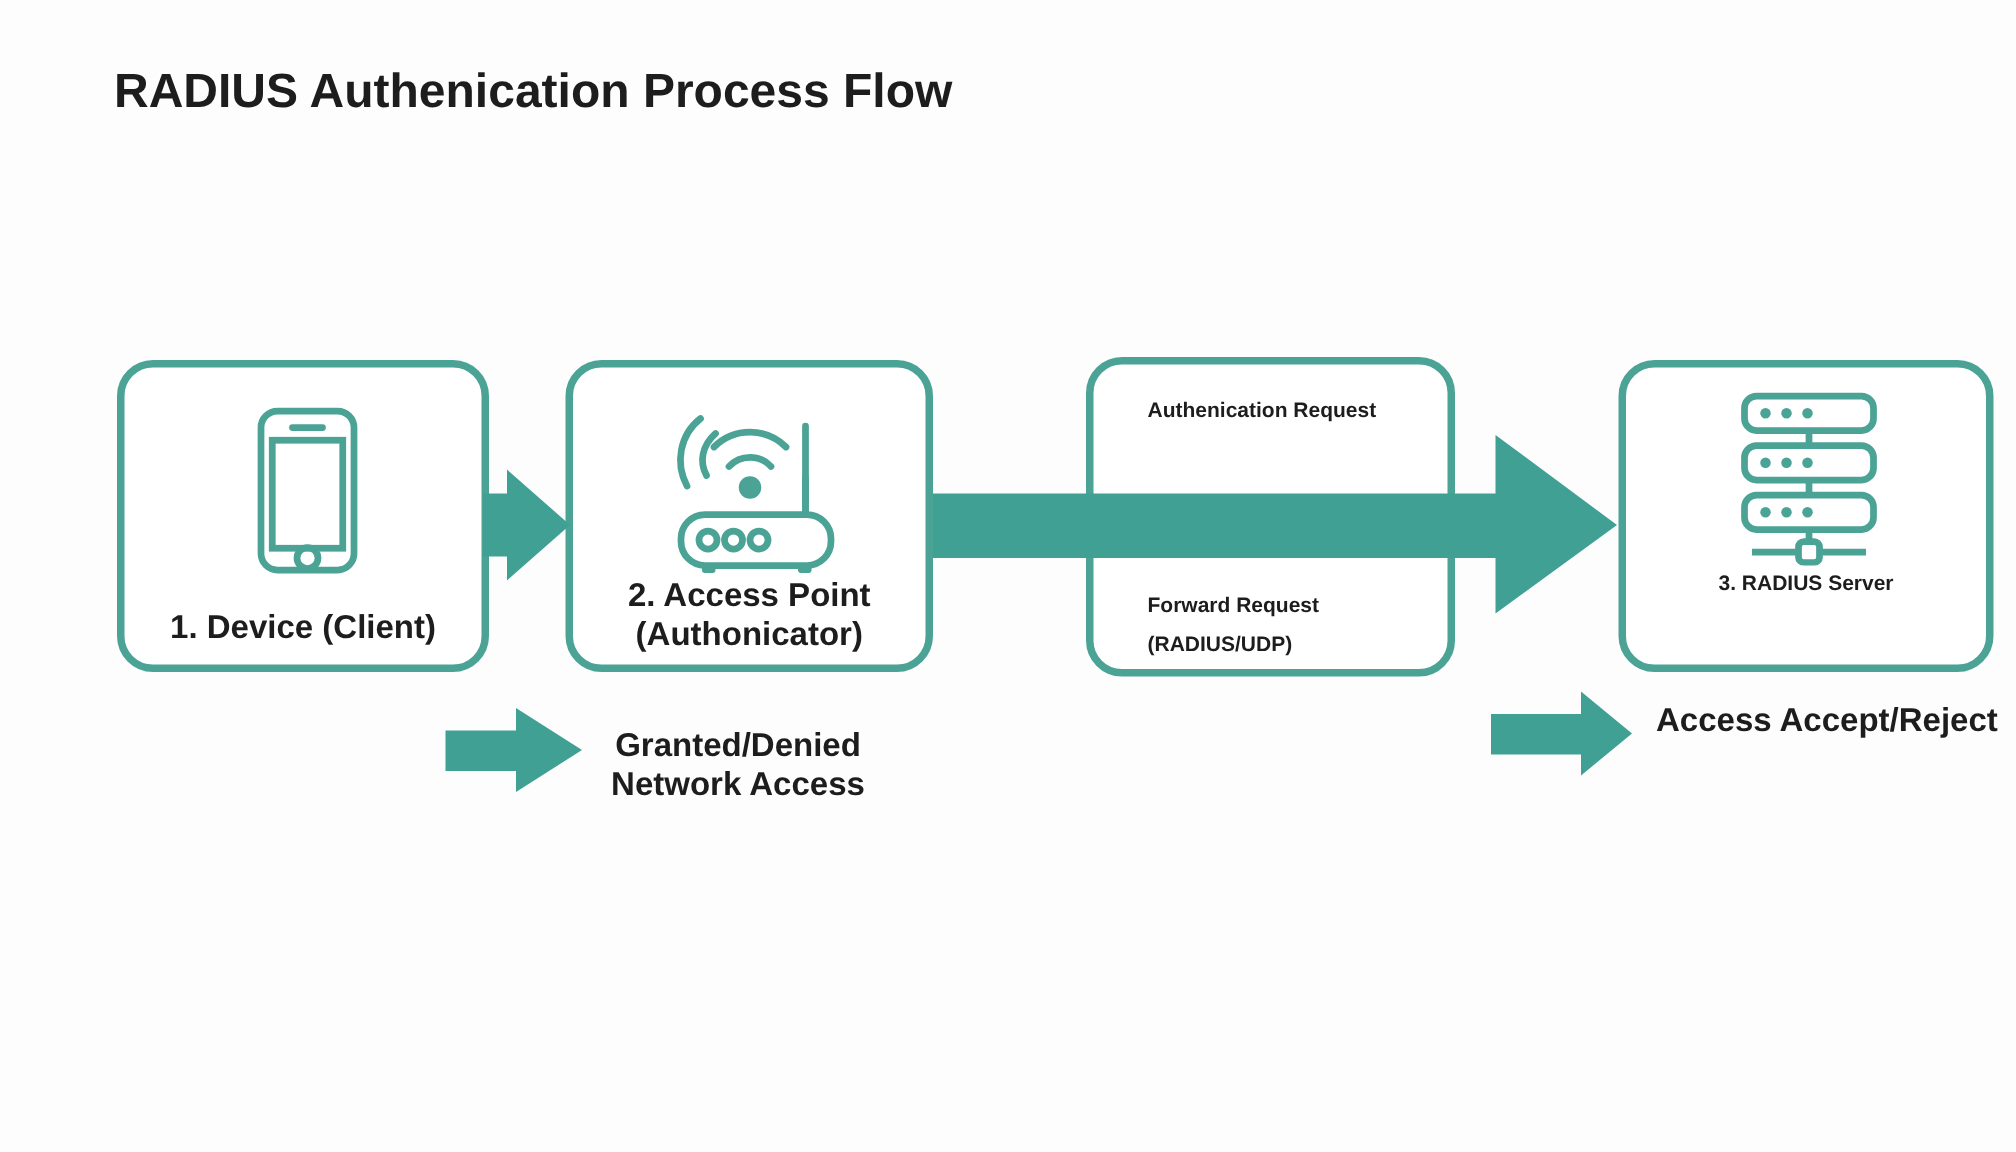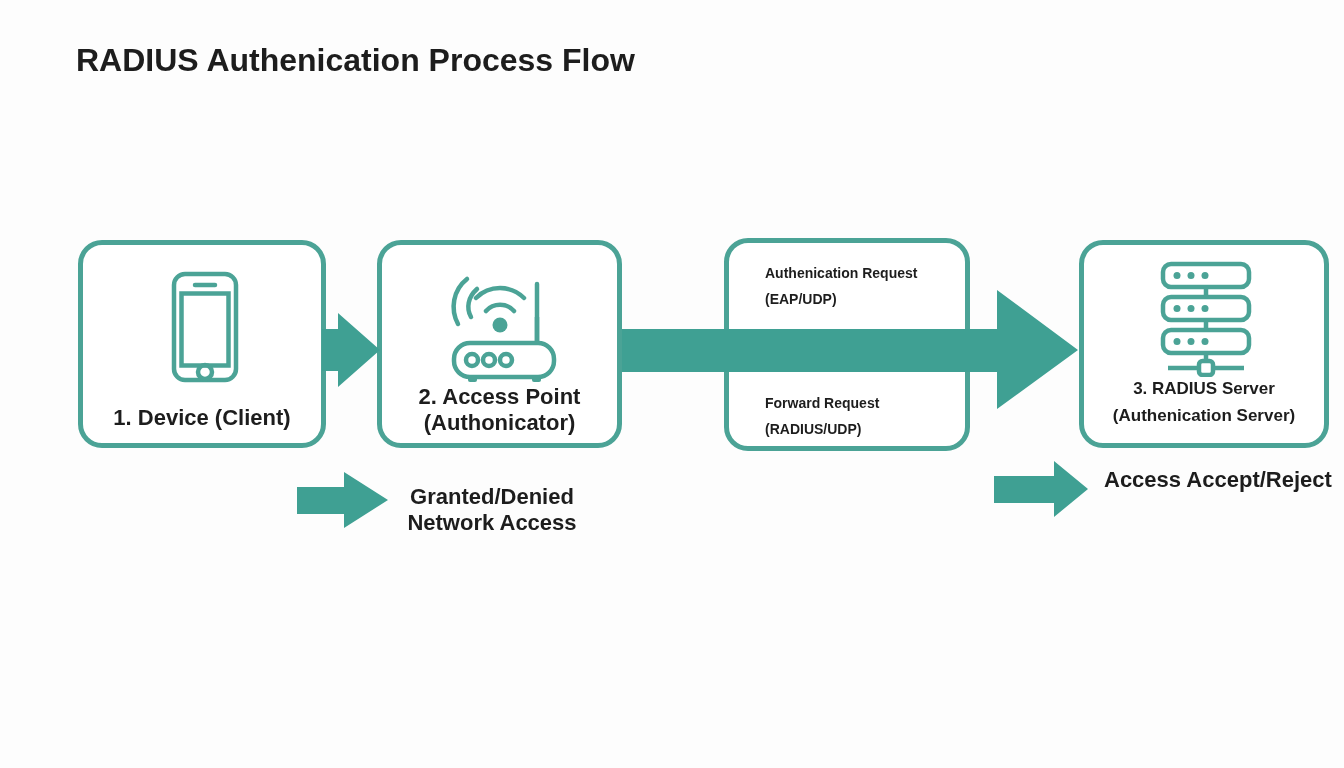--- a/index.html
+++ b/index.html
@@ -36,21 +36,21 @@
   .icon-router { left: 58px; top: 22px; }
   .icon-server { left: 76px; top: 16px; }
 
   .node-label {
     position: absolute; left: 0; right: 0;
     text-align: center; font-weight: 700; font-size: 22px; line-height: 26px;
     color: var(--text); white-space: nowrap;
   }
   .node-device .node-label { top: 160px; }
   .node-ap     .node-label { top: 139px; }
-  .node-server .node-label { top: 130px; font-size: 17px; line-height: 27px; }
+  .node-server .node-label { top: 130px; font-size: 14px; line-height: 27px; }
 
   .flow-text {
     position: absolute; left: 0; right: 0;
     text-align: left; font-weight: 700; font-size: 14px; line-height: 26px;
     color: var(--text); white-space: nowrap; padding-left: 36px;
   }
   .flow-text.top    { top: 17px; }
   .flow-text.bottom { top: 147px; }
 
   .arrow-layer {
@@ -110,21 +110,20 @@
     </svg>
     <div class="node-label">
       <div>2. Access Point</div>
       <div>(Authonicator)</div>
     </div>
   </div>
 
   <div class="node flow-box">
     <div class="flow-text top">
       <div>Authenication Request</div>
-      <div>(EAP/UDP)</div>
     </div>
     <div class="flow-text bottom">
       <div>Forward Request</div>
       <div>(RADIUS/UDP)</div>
     </div>
   </div>
 
   <div class="node node-server">
     <svg class="node-icon icon-server" width="92" height="116" viewBox="0 0 92 116" aria-hidden="true">
       <rect class="st" x="3" y="3" width="86" height="23" rx="8"></rect>
@@ -140,21 +139,20 @@
       <circle class="fill-teal" cx="31" cy="80.5" r="3.5"></circle>
       <circle class="fill-teal" cx="45" cy="80.5" r="3.5"></circle>
       <line class="st" x1="46" y1="26" x2="46" y2="36"></line>
       <line class="st" x1="46" y1="59" x2="46" y2="69"></line>
       <line class="st" x1="46" y1="92" x2="46" y2="101"></line>
       <line class="st" x1="8" y1="107" x2="84" y2="107"></line>
       <rect x="39" y="100" width="14" height="14" rx="3.5" fill="#ffffff" class="" stroke="var(--teal-border)" stroke-width="4.5"></rect>
     </svg>
     <div class="node-label">
       <div>3. RADIUS Server</div>
-      <div>(Authenication Server)</div>
     </div>
   </div>
 
   <svg class="arrow-layer" width="1344" height="768" viewBox="0 0 1344 768" aria-hidden="true">
     <polygon points="288,329 304,329 304,313 346,350 304,387 304,371 288,371"></polygon>
     <polygon points="588,329 963,329 963,290 1044,350 963,409 963,372 588,372"></polygon>
     <polygon points="263,487 310,487 310,472 354,500 310,528 310,514 263,514"></polygon>
     <polygon points="960,476 1020,476 1020,461 1054,489 1020,517 1020,503 960,503"></polygon>
   </svg>
 

